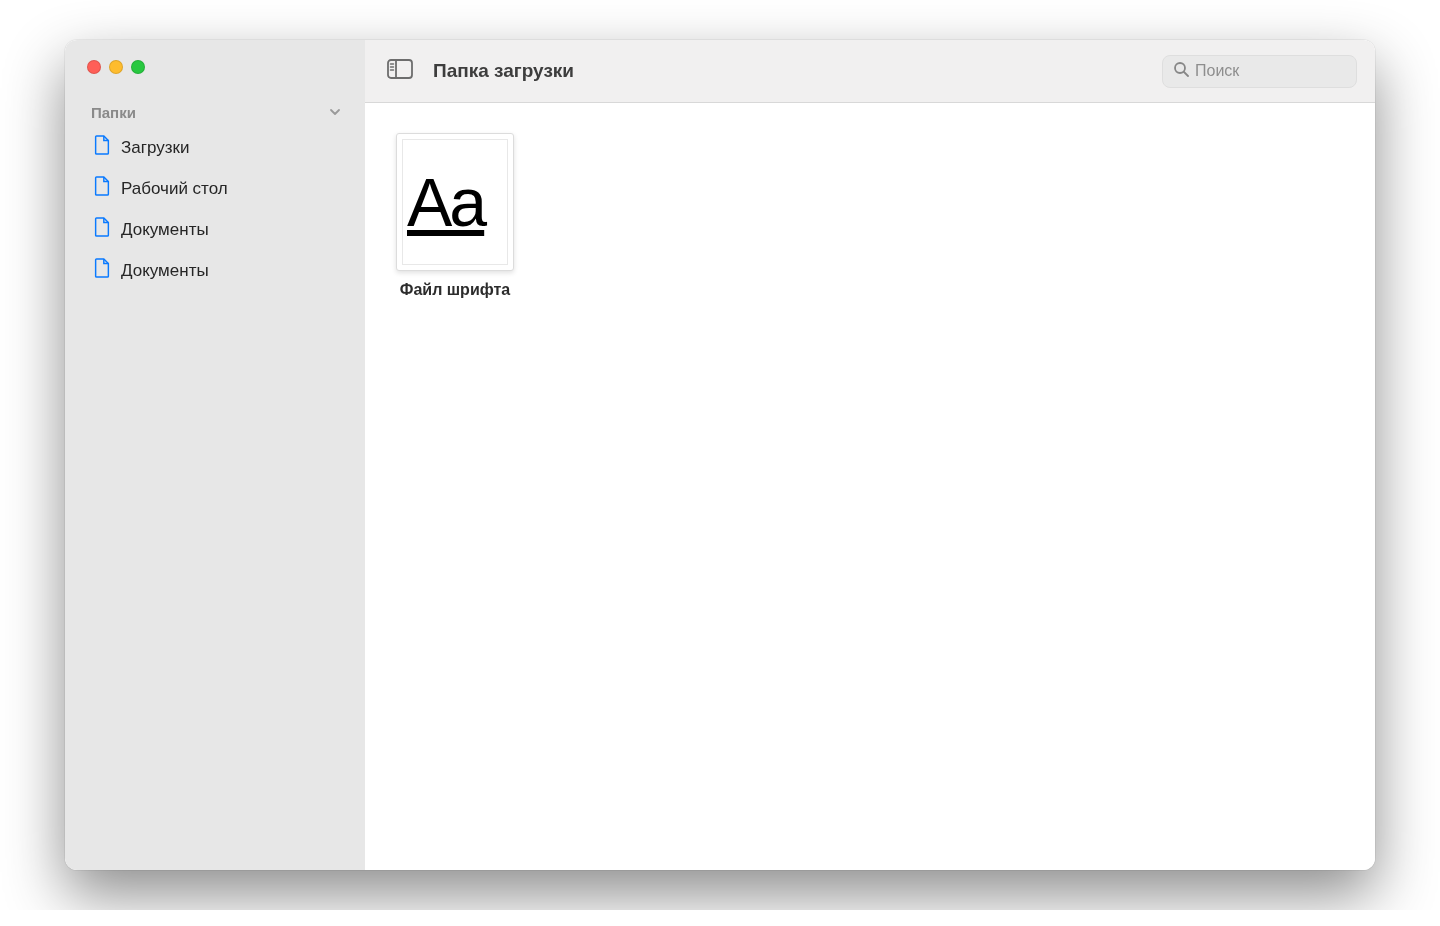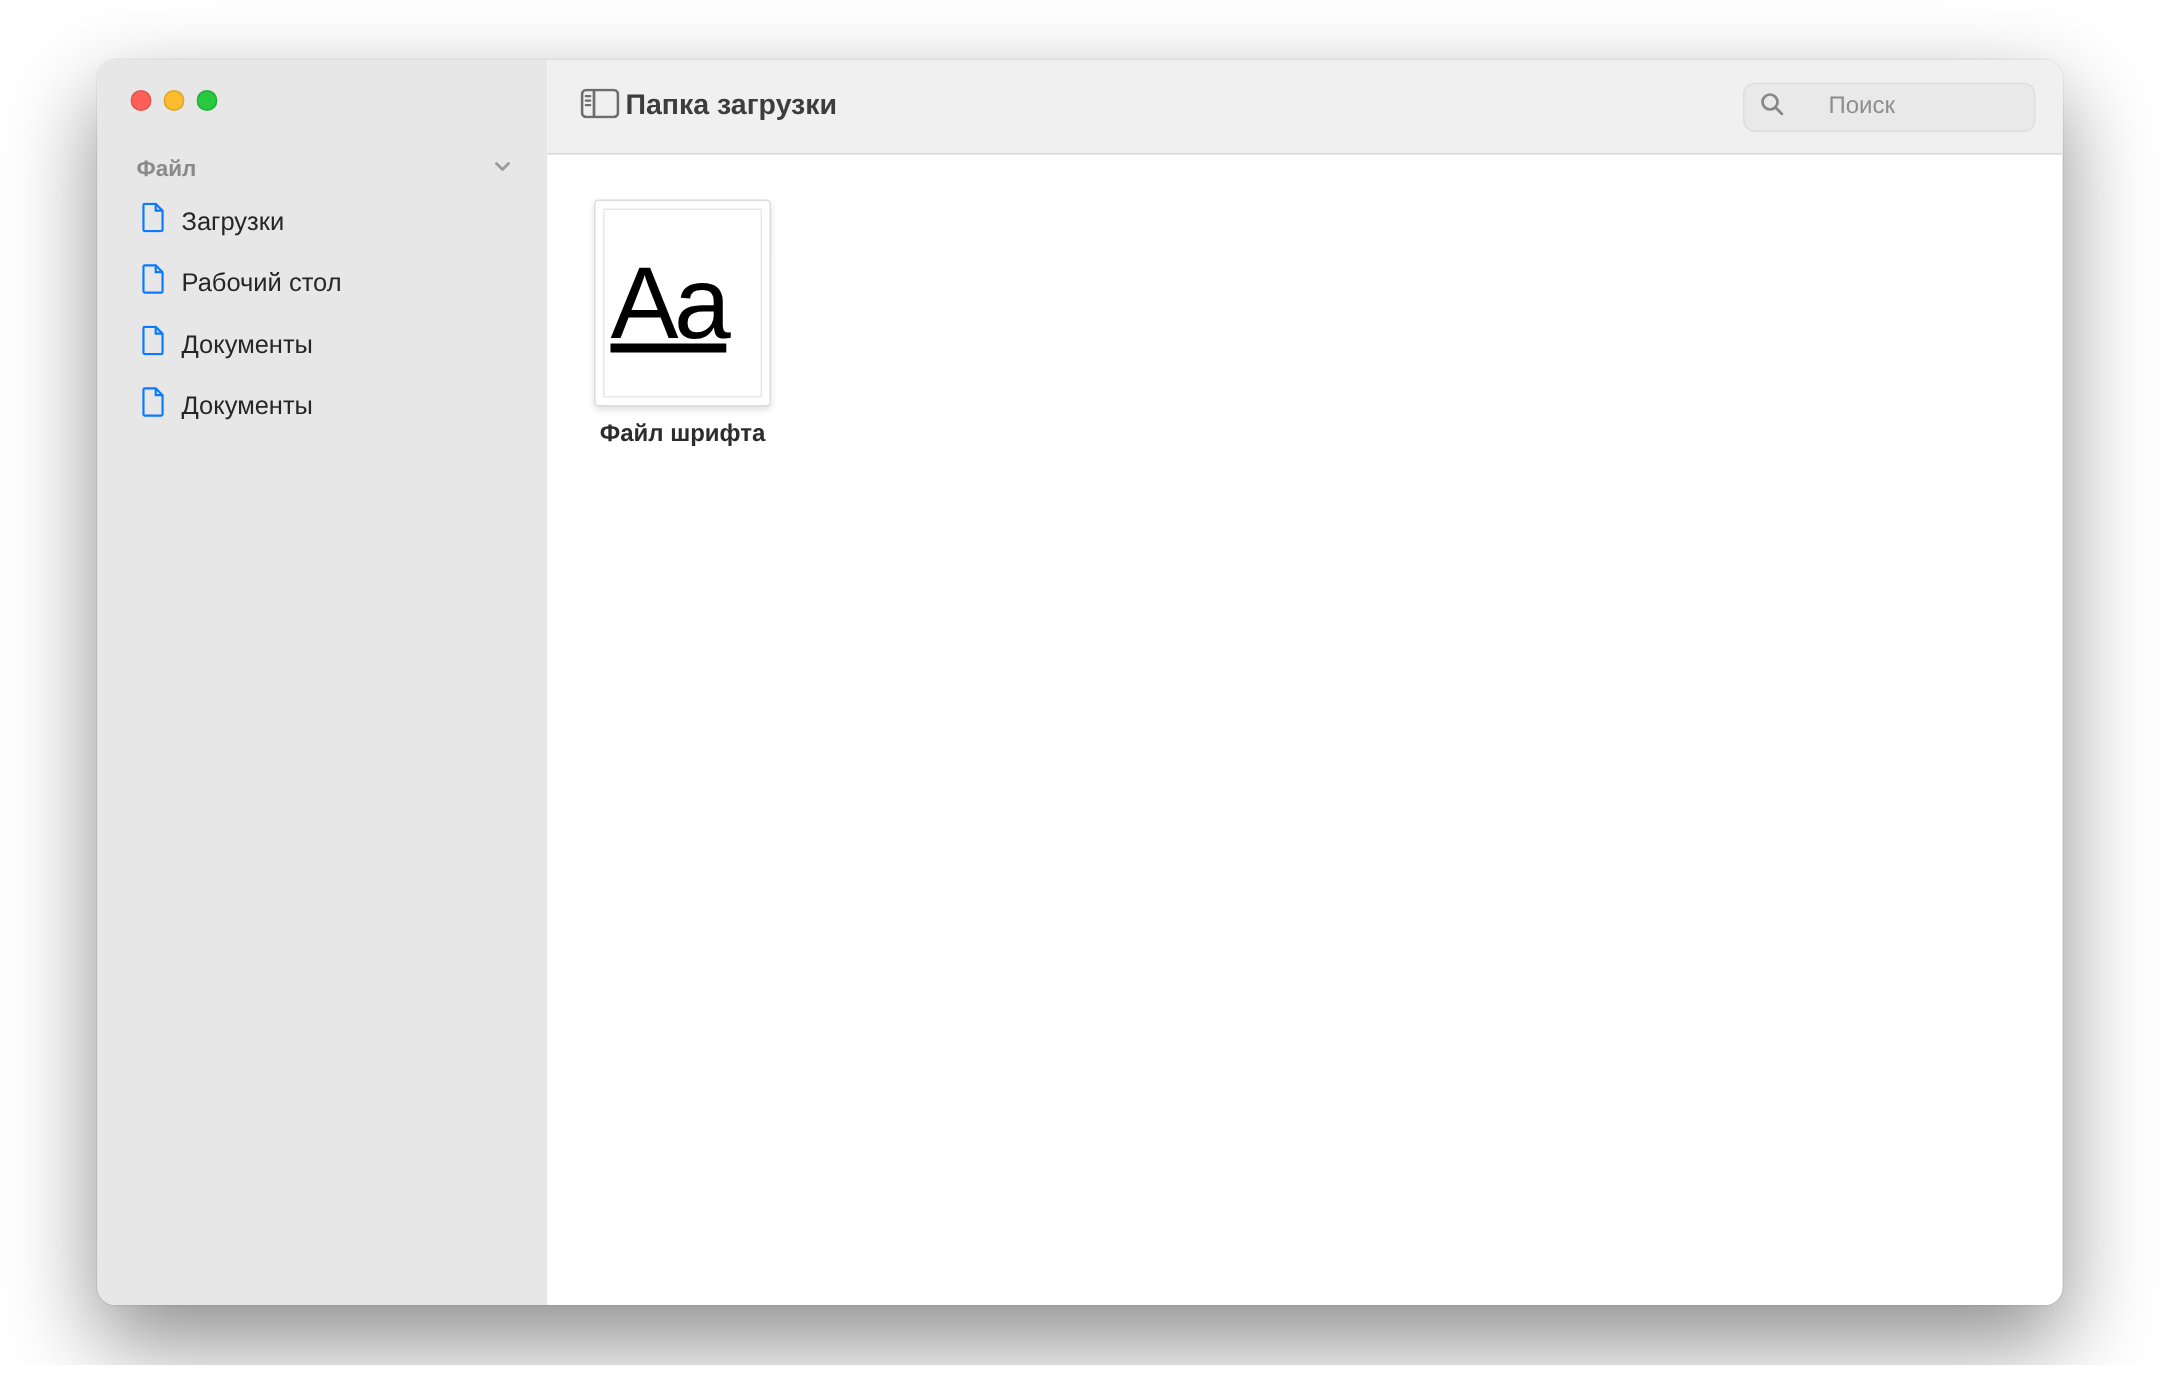--- a/index.html
+++ b/index.html
@@ -80,21 +80,21 @@
       flex-direction: column;
       background: #ffffff;
     }
     .toolbar {
       height: 63px;
       background: #f1f0f0;
       border-bottom: 1px solid #d8d8d8;
       display: flex;
       align-items: center;
       padding: 0 18px 0 22px;
-      gap: 4px;
+      gap: 20px;
     }
     .sidebar-toggle-icon {
       width: 26px;
       height: 20px;
       color: #6d6d6d;
       flex-shrink: 0;
     }
     .toolbar-title {
       font-size: 19px;
       font-weight: 700;
@@ -118,21 +118,20 @@
       color: #878787;
       flex-shrink: 0;
     }
     .search-input {
       border: none;
       outline: none;
       background: transparent;
       font-size: 16px;
       color: #444;
       width: 100%;
-      margin-left: 24px;
     }
     .search-input::placeholder {
       color: #8e8e8e;
     }
     .content {
       flex: 1;
       padding: 30px 30px;
       display: flex;
       flex-wrap: wrap;
       align-content: flex-start;
@@ -189,21 +188,21 @@
 <div class="window">
 
   <aside class="sidebar">
     <div class="traffic-lights">
       <div class="tl red"></div>
       <div class="tl yellow"></div>
       <div class="tl green"></div>
     </div>
 
     <div class="sidebar-section-header">
-      <span>Файл</span>
+      <span>Папки</span>
       <span class="chevron">
         <svg width="12" height="12" viewBox="0 0 12 12" fill="none">
           <path d="M2 4 L6 8 L10 4" stroke="currentColor" stroke-width="1.8" stroke-linecap="round" stroke-linejoin="round"></path>
         </svg>
       </span>
     </div>
 
     <div class="sidebar-item">
       <span>
         <svg class="doc-icon" viewBox="0 0 18 22" fill="none">

